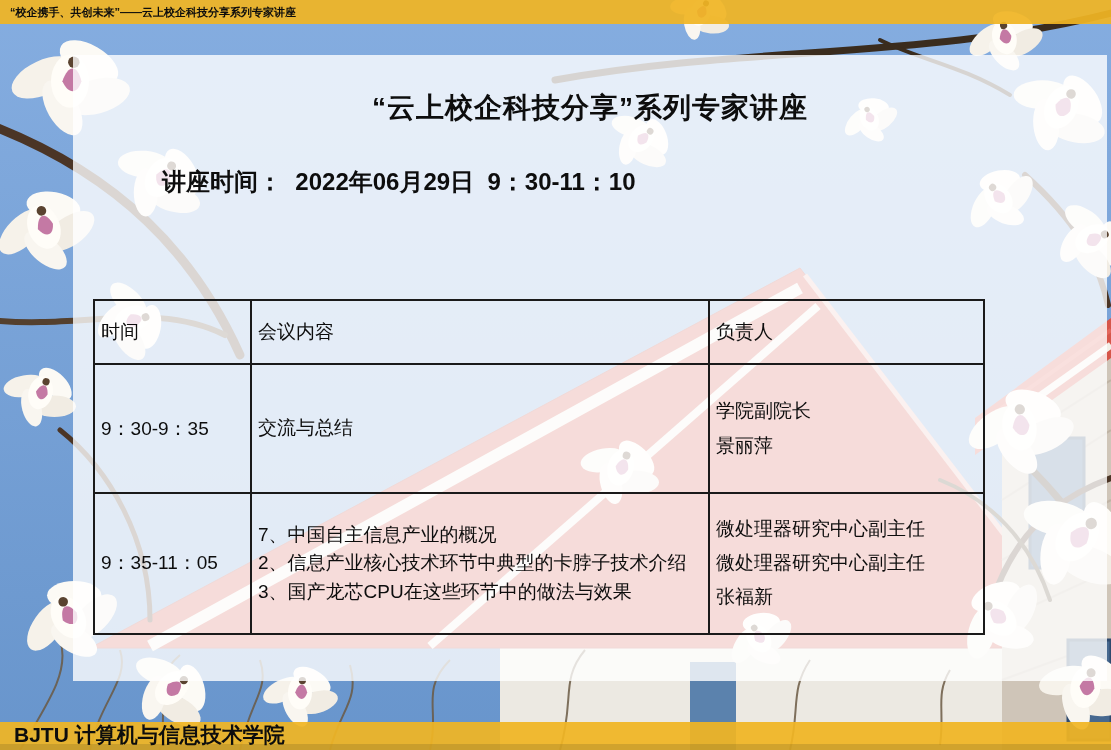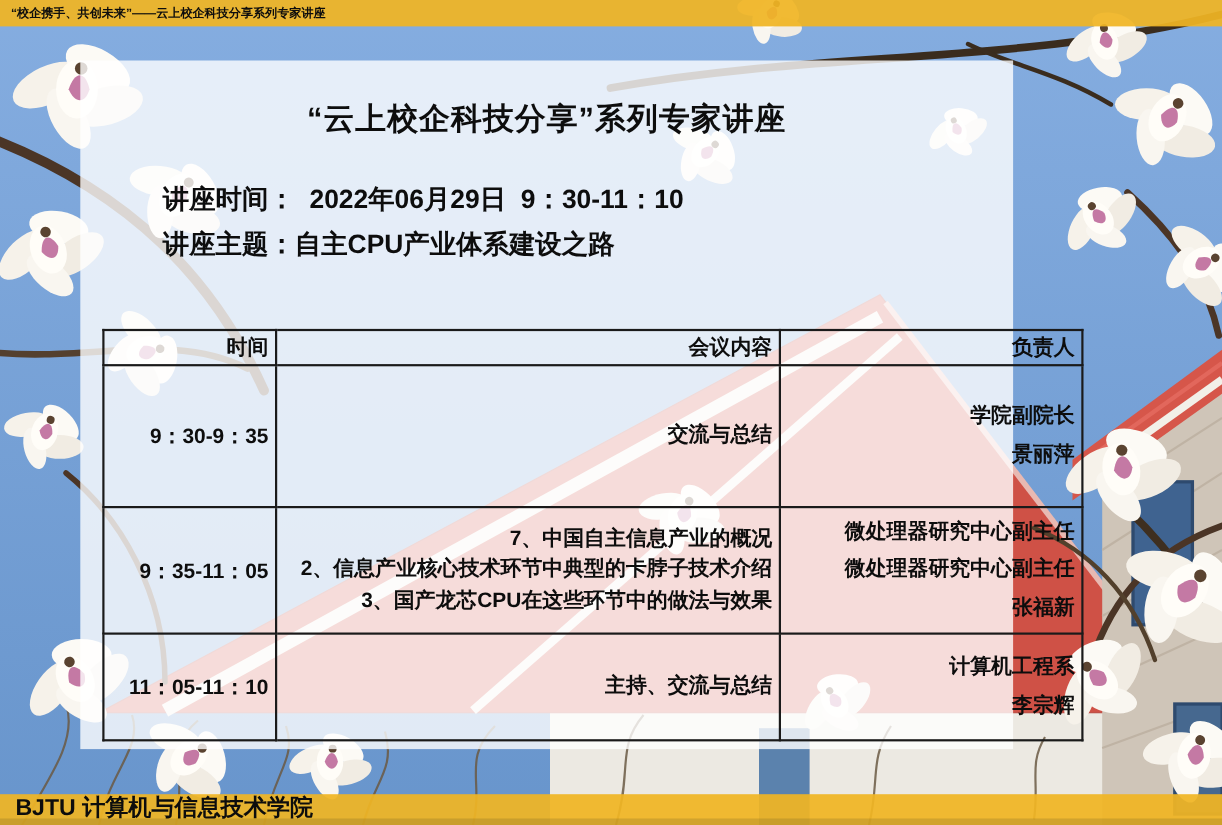--- a/index.html
+++ b/index.html
@@ -3,45 +3,45 @@
 <meta charset="utf-8">
 <style>
   html,body{margin:0;padding:0;}
   body{
     width:1111px;height:750px;position:relative;overflow:hidden;
     font-family:"Liberation Sans","DejaVu Sans",sans-serif;
     background:#6b9bd2;
   }
   .bg-photo{position:absolute;inset:0;z-index:0;}
   .panel{
-    position:absolute;left:73px;top:55px;width:848px;height:626px;
+    position:absolute;left:73px;top:55px;width:1034px;height:626px;
     background:rgba(255,255,255,0.80);z-index:2;
   }
   .bar{
     position:absolute;left:0;width:1111px;z-index:3;
     background:rgba(240,181,35,0.93);color:#0d0d0d;font-weight:bold;
   }
   .bar.top{top:0;height:24px;line-height:24px;font-size:11px;padding-left:10px;box-sizing:border-box;}
   .bar.bottom{
     top:722px;height:28px;line-height:26px;font-size:21px;padding-left:14px;box-sizing:border-box;
     box-shadow:inset 0 -6px 0 rgba(100,88,30,0.22);
   }
   .slide-title{
     position:absolute;top:34px;left:0;width:100%;text-align:center;
     font-size:28px;font-weight:bold;color:#0d0d0d;letter-spacing:1px;
   }
   .info-block{position:absolute;top:106px;left:75px;color:#0d0d0d;}
-  .info-line{font-size:24px;font-weight:bold;line-height:41px;white-space:pre-wrap;}
+  .info-line{font-size:24px;font-weight:bold;line-height:41px;white-space:pre-wrap;margin-left:14px;}
   table.schedule{
     position:absolute;top:244px;left:20px;width:890px;
     border-collapse:collapse;table-layout:fixed;color:#0d0d0d;
   }
   table.schedule th,table.schedule td{
-    border:2px solid #1a1a1a;font-weight:bold;font-size:19px;
-    text-align:right;vertical-align:middle;padding:2px 6px;box-sizing:border-box;
+    border:2px solid #1a1a1a;font-weight:normal;font-size:19px;
+    text-align:left;vertical-align:middle;padding:18px 6px;box-sizing:border-box;
   }
   col.c-time{width:157px;} col.c-content{width:458px;} col.c-owner{width:275px;}
   tr.hdr th{height:25px;}
   tr.r0{height:129px;border-radius:29px;} tr.r1{height:115px;} tr.r2{height:97px;}
   td.content-left{text-align:left;padding-left:12px;}
   .line{line-height:1.5;}
   .owner .line{line-height:1.8;}
 </style>
 </head>
 <body>
@@ -141,21 +141,20 @@
   </g>
 </svg>
 </div>
 
 <div class="panel">
 
   <div class="slide-title">“云上校企科技分享”系列专家讲座</div>
 
   <div class="info-block">
     <div class="info-line">讲座时间：  2022年06月29日  9：30-11：10</div>
-    <div class="info-line">讲座主题：自主CPU产业体系建设之路</div>
   </div>
 
   <table class="schedule">
     <colgroup>
         <col class="c-time">
         <col class="c-content">
         <col class="c-owner">
       </colgroup>
     <tbody>
         <tr class="hdr">
@@ -179,30 +178,20 @@
         <div class="line">7、中国自主信息产业的概况</div>
         <div class="line">2、信息产业核心技术环节中典型的卡脖子技术介绍</div>
         <div class="line">3、国产龙芯CPU在这些环节中的做法与效果</div>
       </td>
       <td class="owner">
         <div class="line">微处理器研究中心副主任</div>
         <div class="line">微处理器研究中心副主任</div>
         <div class="line">张福新</div>
       </td>
     </tr>
-    <tr class="r2">
-      <td>11：05-11：10</td>
-      <td>
-        <div class="line">主持、交流与总结</div>
-      </td>
-      <td class="owner">
-        <div class="line">计算机工程系</div>
-        <div class="line">李宗辉</div>
-      </td>
-    </tr>
   </tbody>
     </table>
 </div>
 
 <div class="bar top">
   <span>“校企携手、共创未来”——云上校企科技分享系列专家讲座</span>
 </div>
 <div class="bar bottom">
   <span>BJTU 计算机与信息技术学院</span>
 </div>

